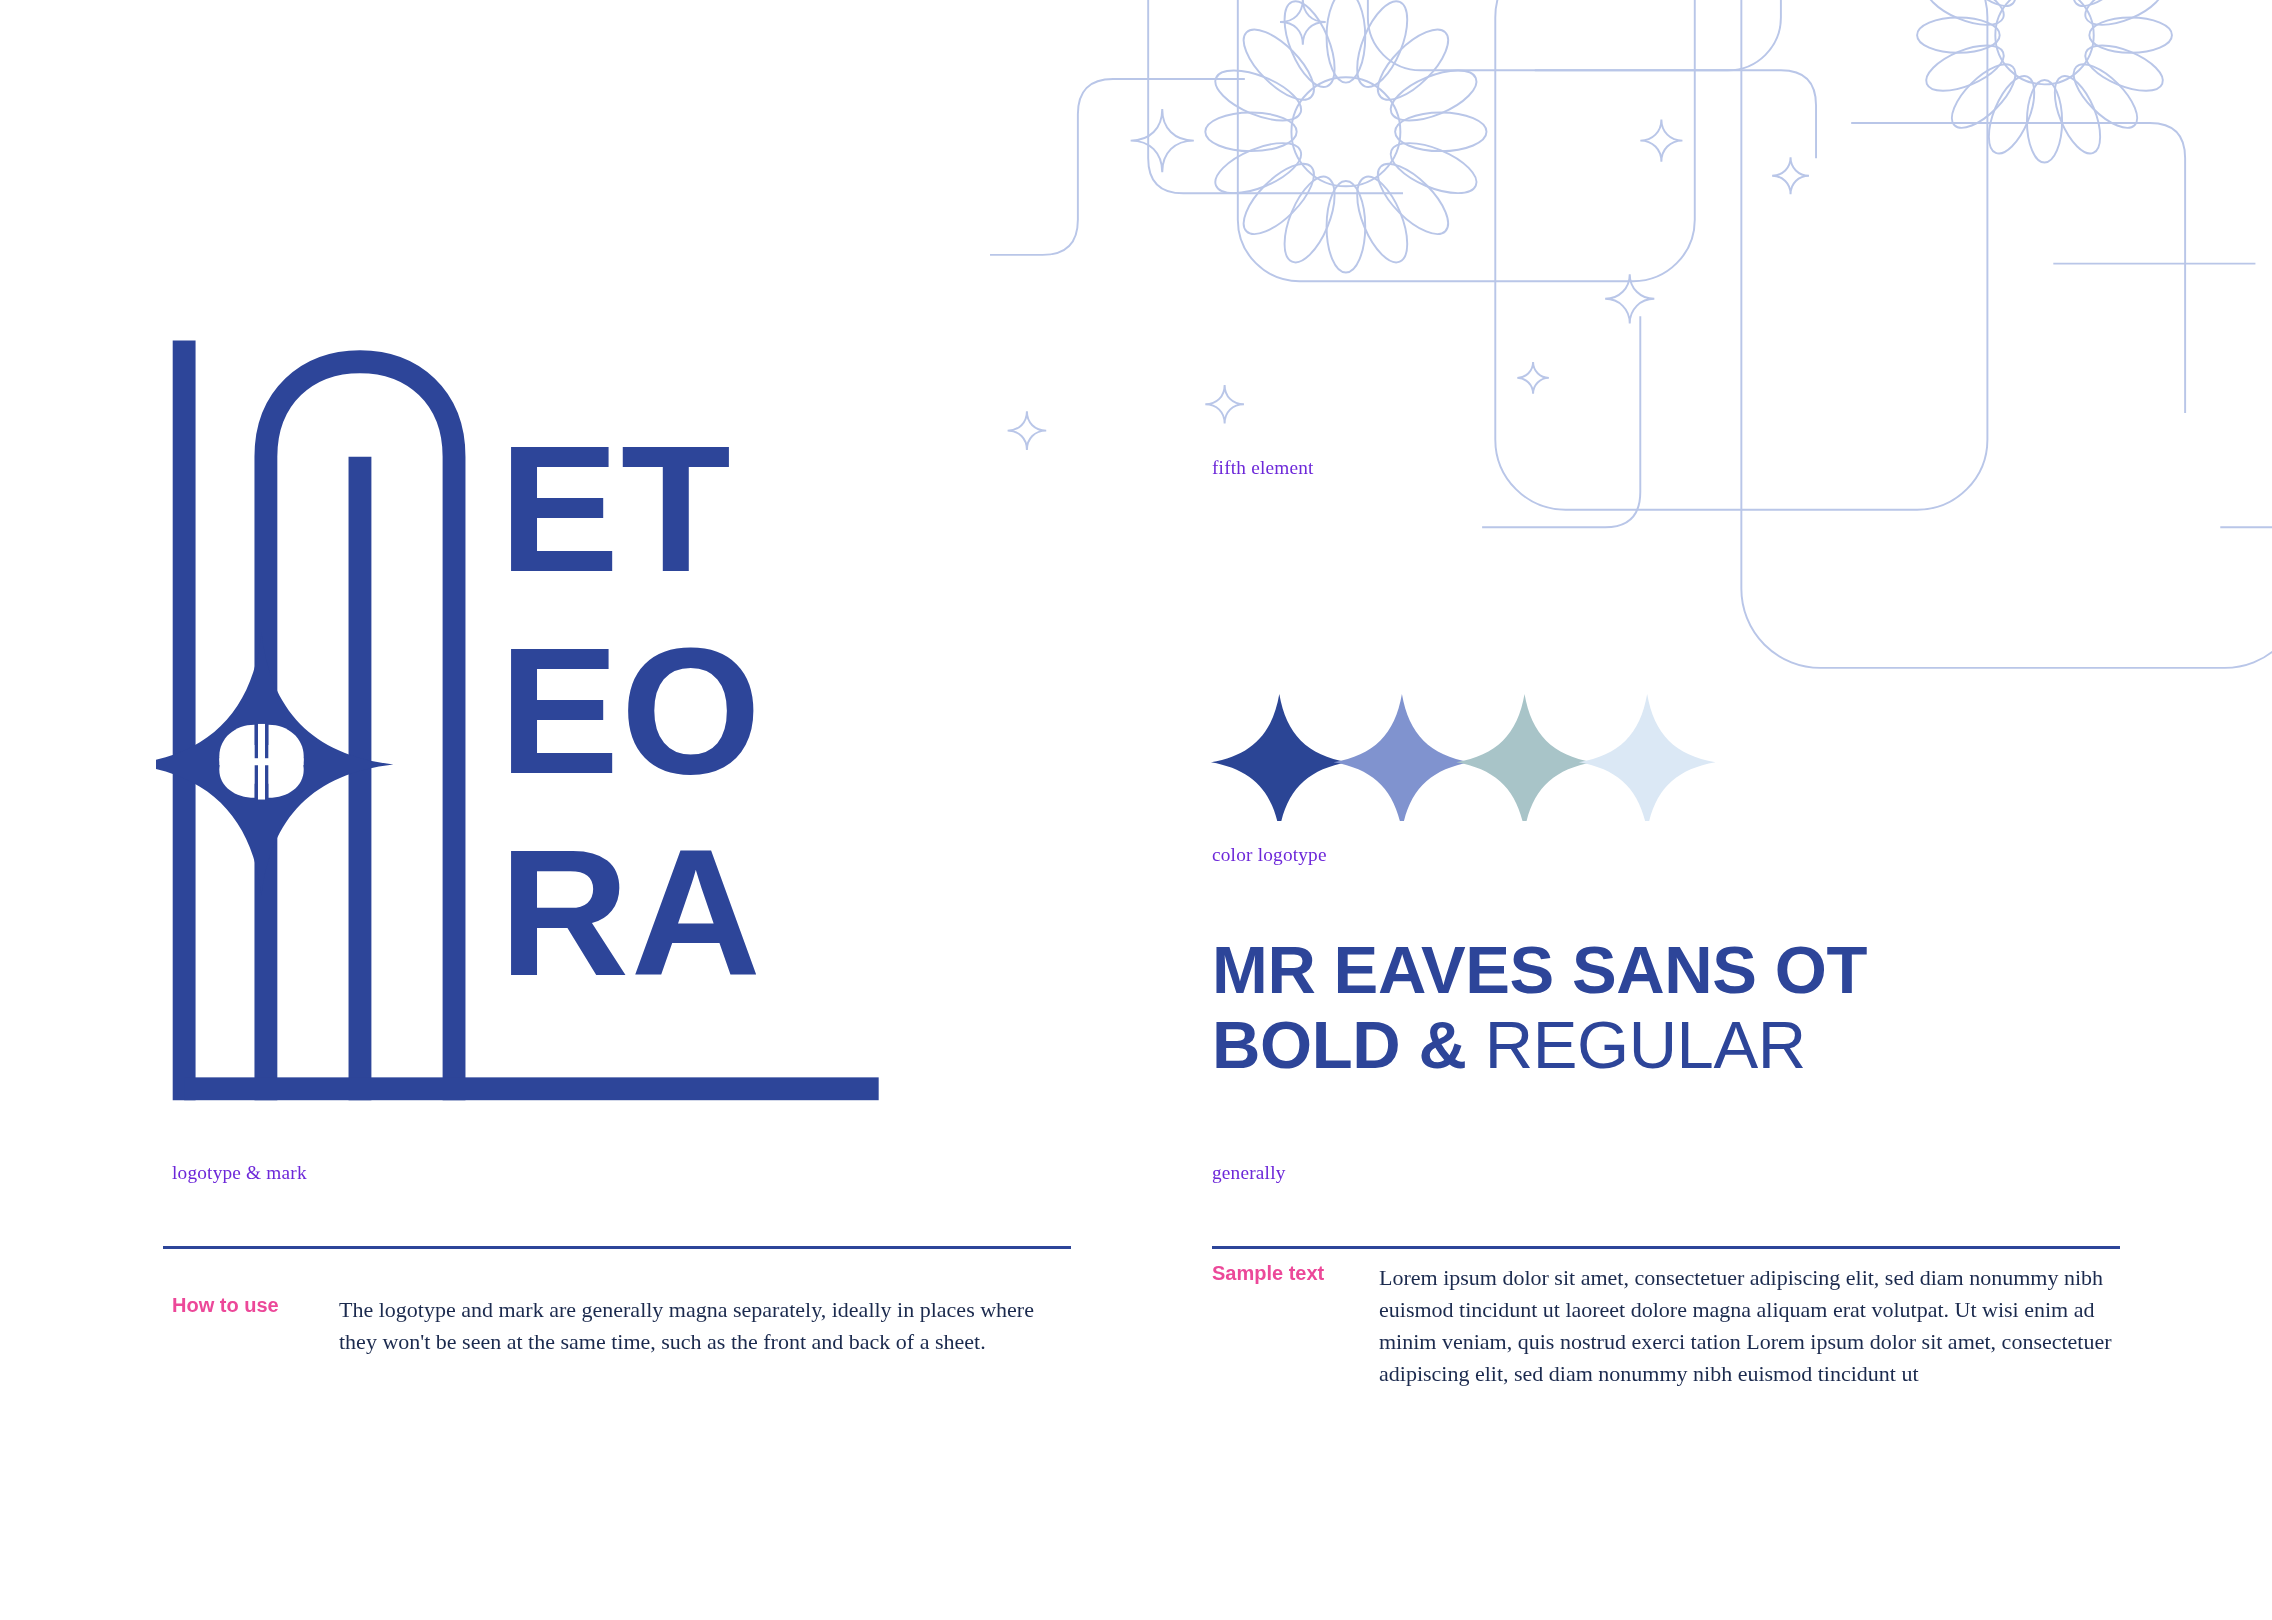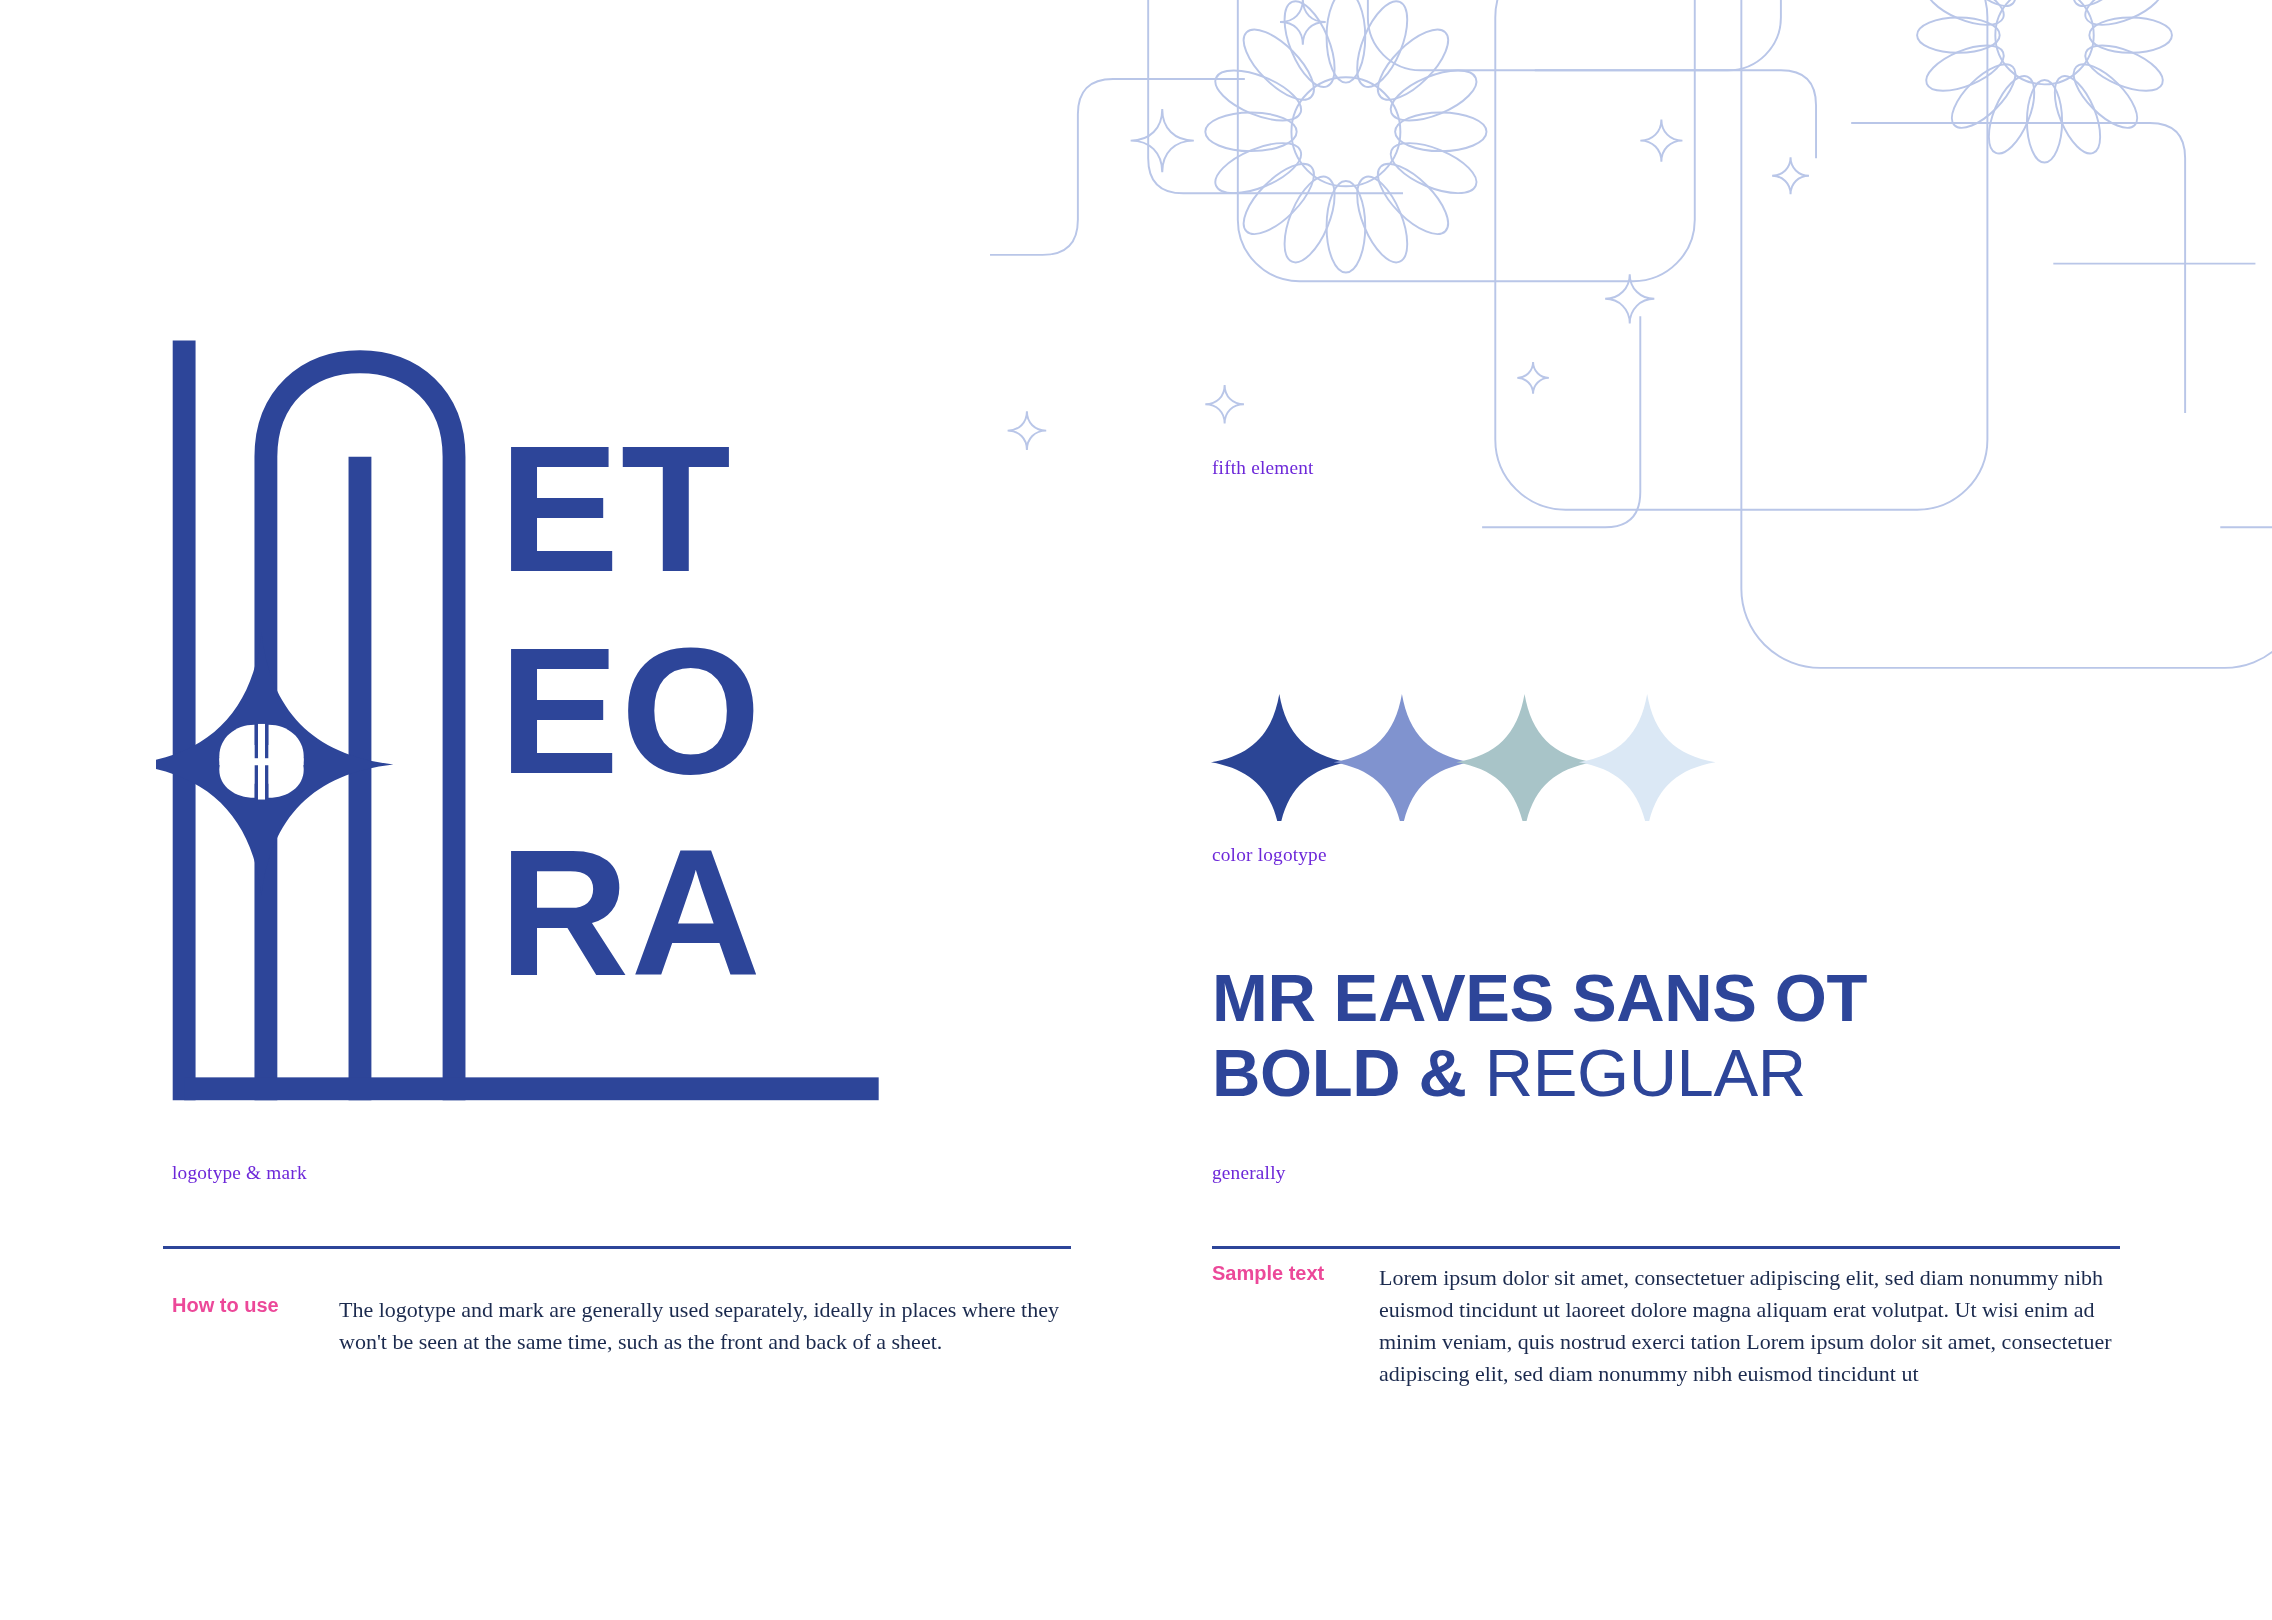--- a/index.html
+++ b/index.html
@@ -75,21 +75,21 @@
     left: 1186px;
     top: 694px;
     width: 545px;
     height: 127px;
   }
 
   
   .typespec {
     position: absolute;
     left: 1188px;
-    top: 960px;
+    top: 932px;
     width: 888px;
     line-height: 1.12;
     font-size: 67px;
     letter-spacing: -0.4px;
     color: #2d4599;
   }
   .typespec .bold { font-weight: bold; }
   .typespec .reg  { font-weight: normal; }
 
   
@@ -257,21 +257,21 @@
       <span class="bold">BOLD &amp;</span>
       <span class="reg">REGULAR</span>
     </div>
   </div>
 
   <div class="rule rule-left"></div>
   <div class="rule rule-right"></div>
 
   <div class="info info-left">
     <div class="info-label">How to use</div>
-    <div class="info-body">The logotype and mark are generally used separately, ideally in places where they won't be seen at the same time, such as the front and back of a sheet.</div>
+    <div class="info-body">The logotype and mark are generally magna separately, ideally in places where they won't be seen at the same time, such as the front and back of a sheet.</div>
   </div>
 
   <div class="info info-right">
     <div class="info-label">Sample text</div>
     <div class="info-body">Lorem ipsum dolor sit amet, consectetuer adipiscing elit, sed diam nonummy nibh euismod tincidunt ut laoreet dolore magna aliquam erat volutpat. Ut wisi enim ad minim veniam, quis nostrud exerci tation Lorem ipsum dolor sit amet, consectetuer adipiscing elit, sed diam nonummy nibh euismod tincidunt ut</div>
   </div>
 
 </div>
 
 

